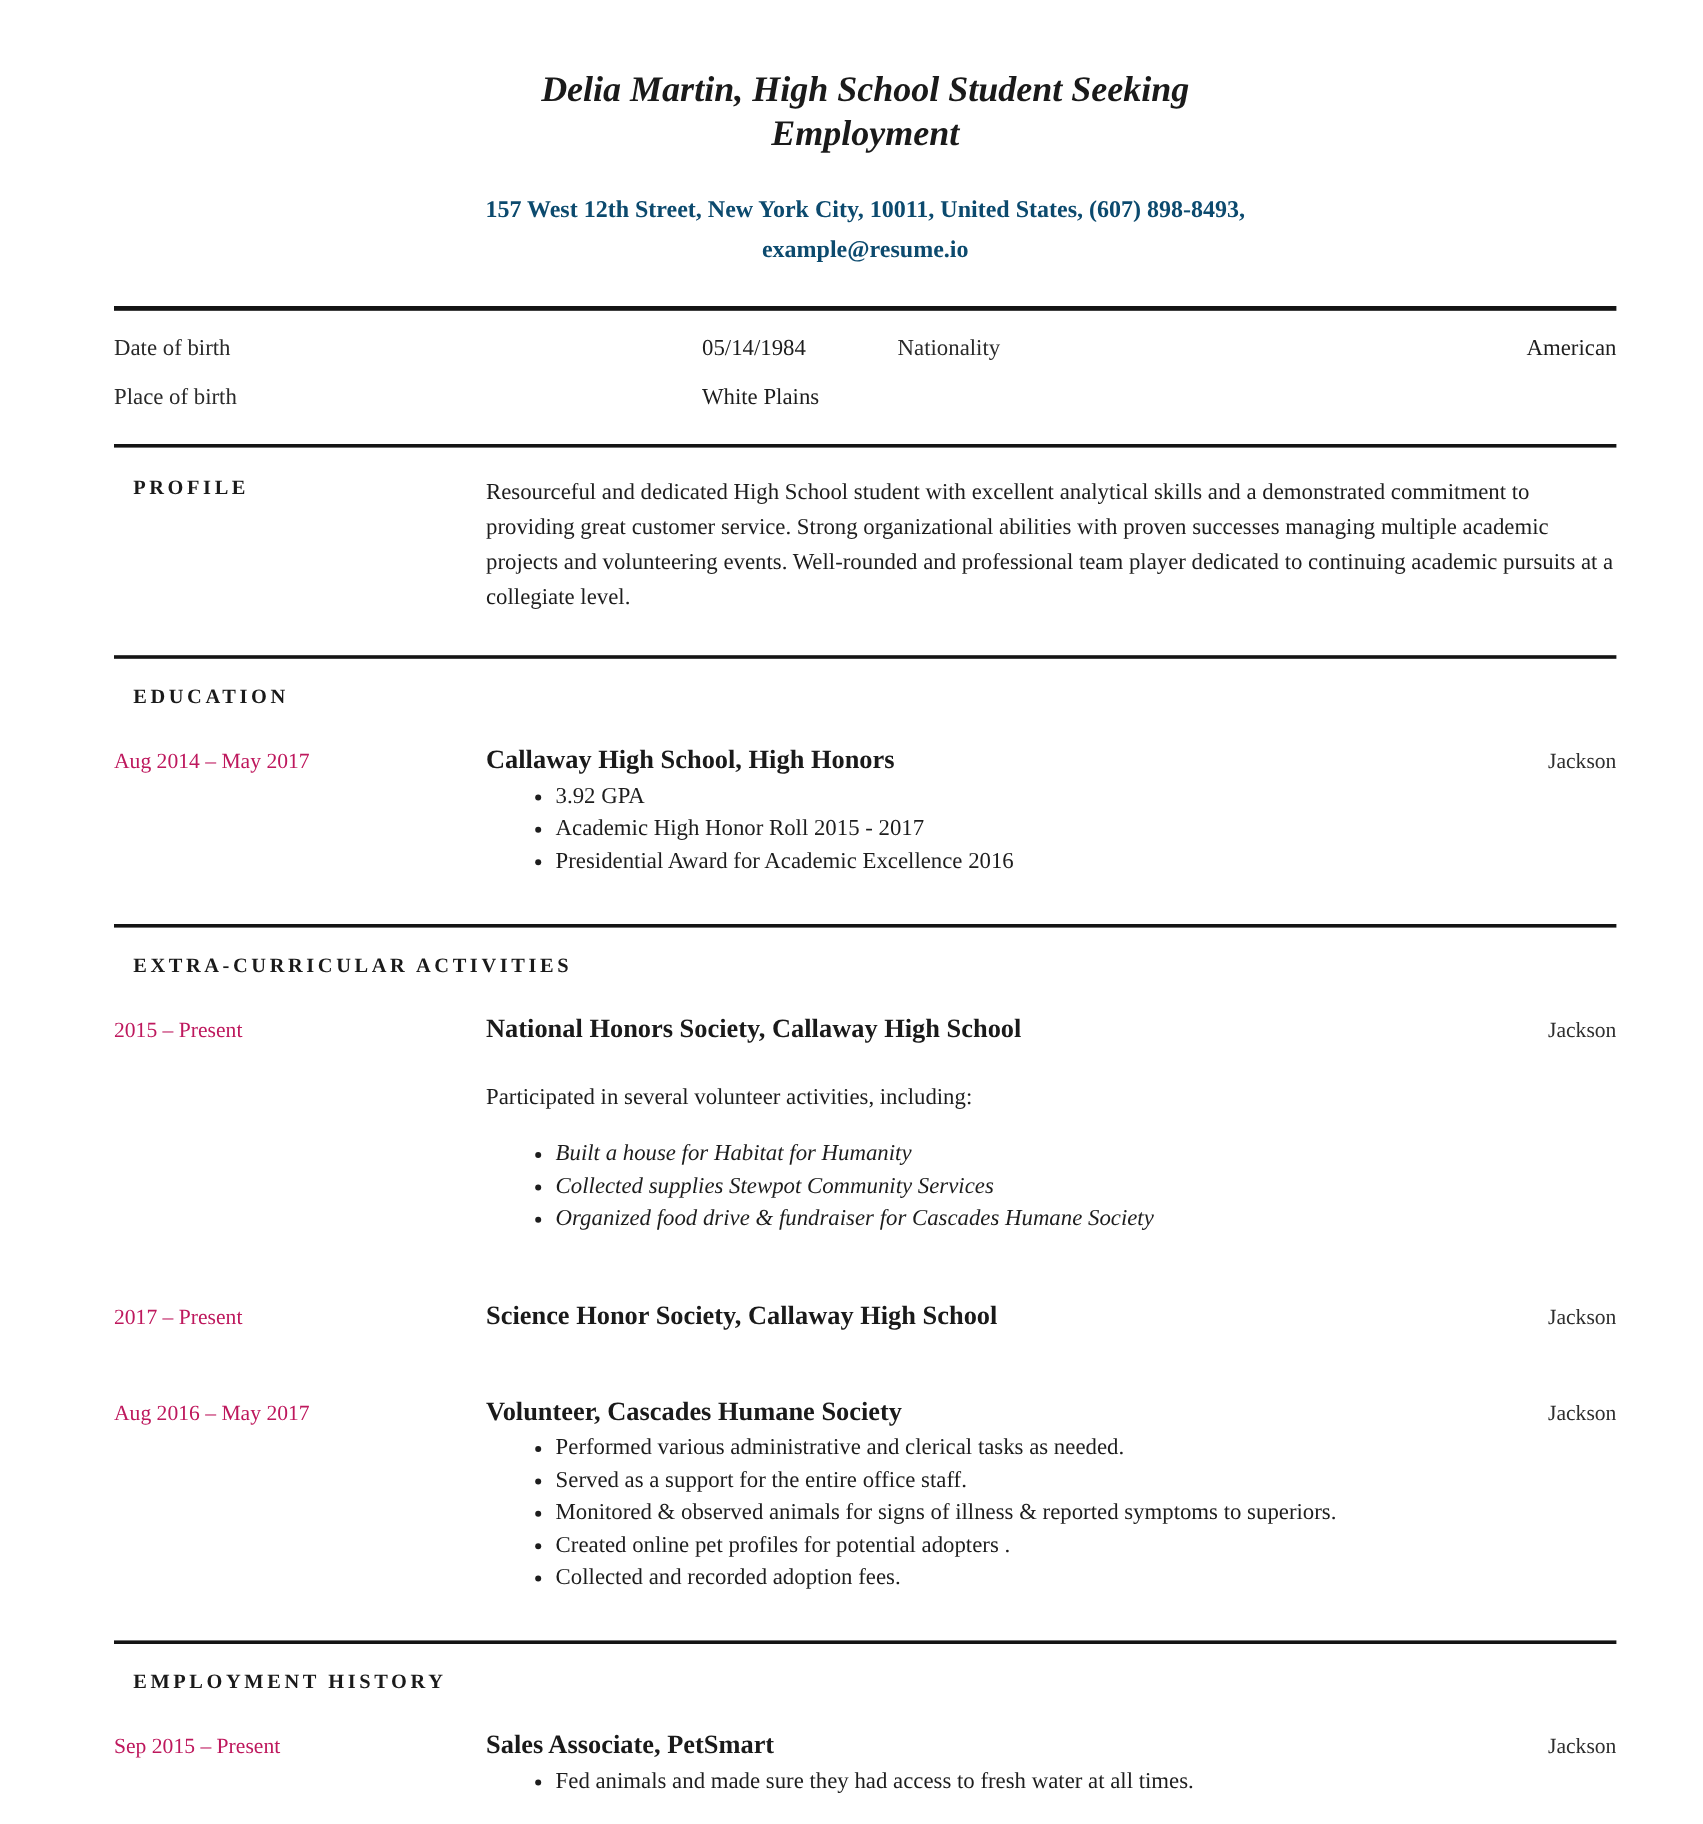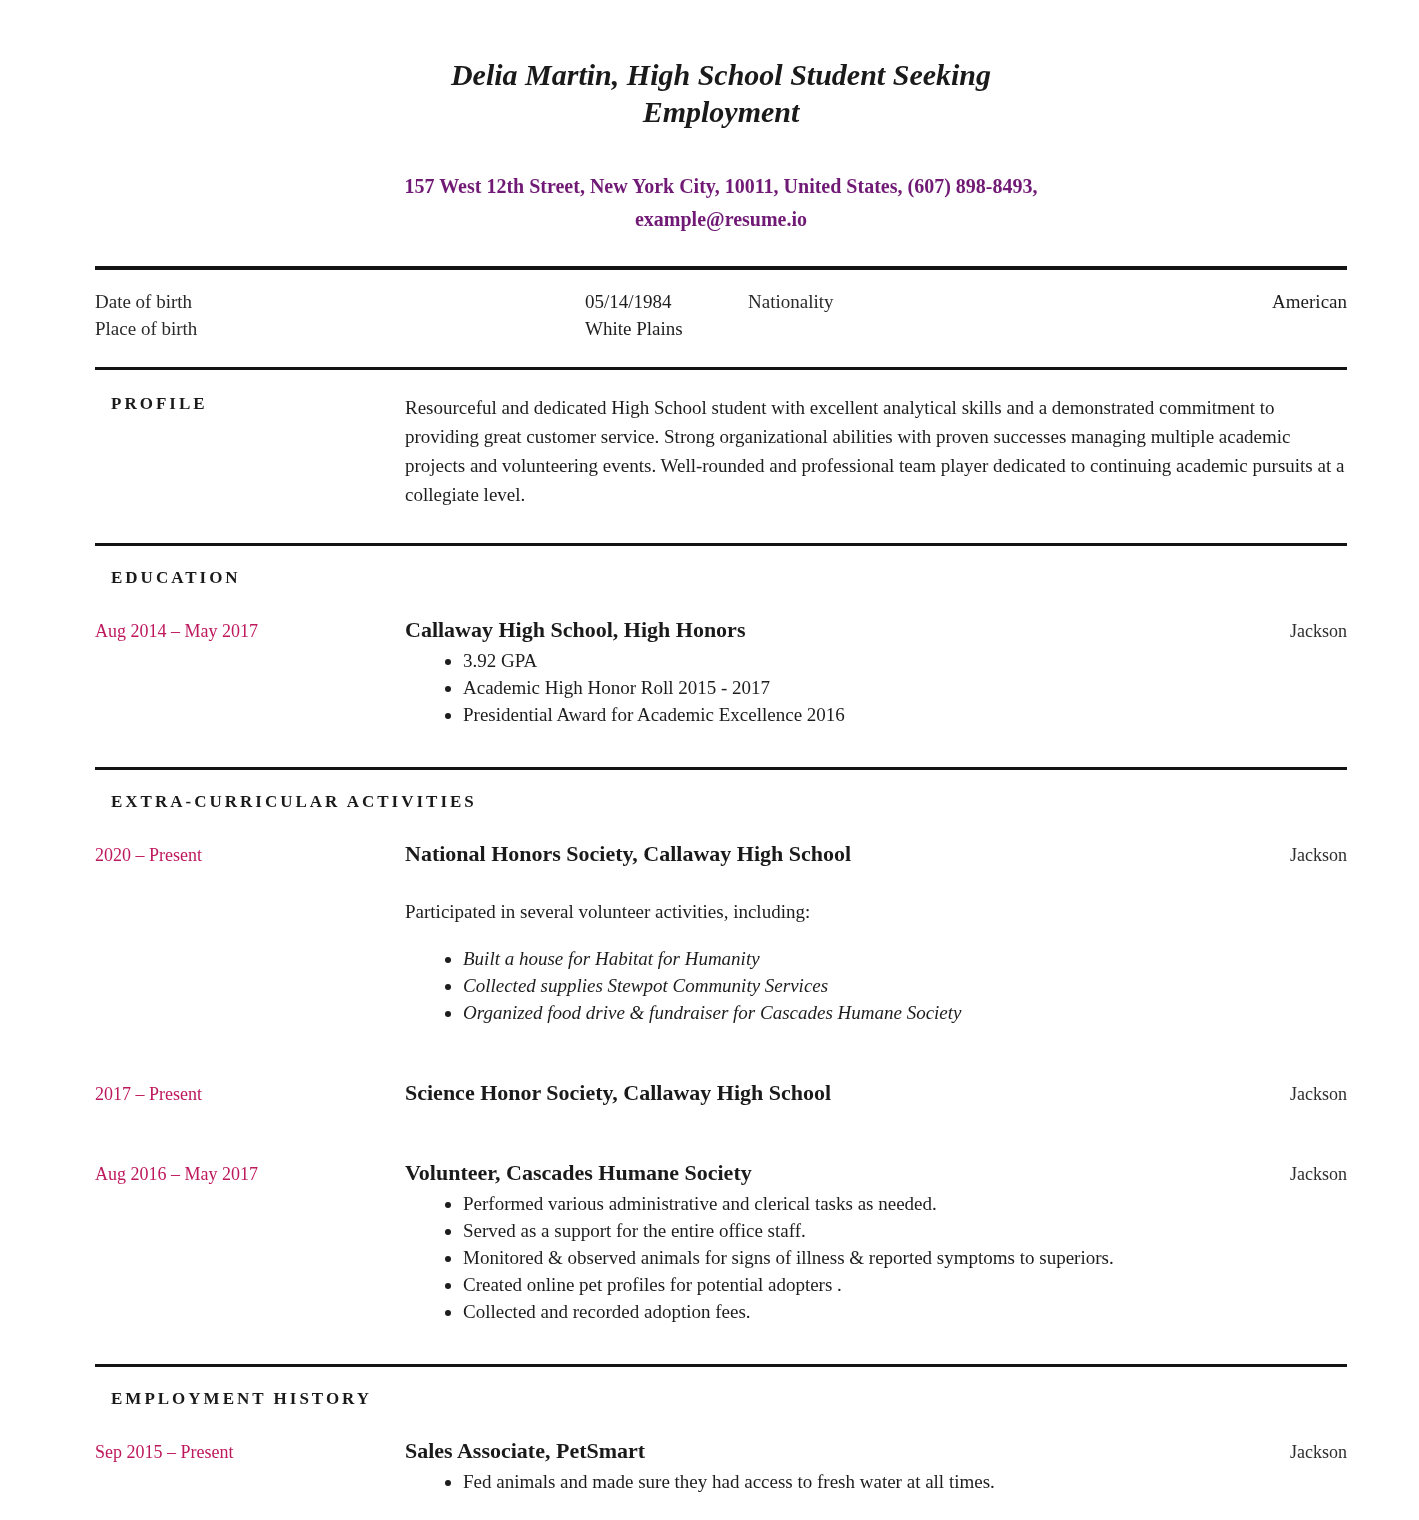--- a/index.html
+++ b/index.html
@@ -24,36 +24,36 @@
   .name-title {
     font-size: 30px;
     font-weight: bold;
     line-height: 37px;
     max-width: 650px;
     margin: 0 auto;
     color: #1a1a1a;
     font-style: italic;
   }
   .contact {
-    margin-top: 40px;
+    margin-top: 29px;
     font-size: 20px;
     font-weight: bold;
     line-height: 33px;
-    color: #701a75;
+    color: #0c4a6e;
   }
 
   
   .section { border-top: 3px solid #141414; }
   .section.thick { border-top-width: 4px; }
 
   
   .pd-grid {
     display: grid;
     grid-template-columns: 490px 163px 1fr auto;
-    row-gap: 5px;
+    row-gap: 19px;
     padding: 21px 0 27px 0;
     font-size: 19px;
   }
   .pd-label { color: #2a2a2a; }
   .pd-value { color: #1d1d1d; }
   .pd-right { text-align: right; }
 
   
   .profile-grid {
     display: grid;
@@ -148,21 +148,21 @@
         <div class="entry-location">Jackson</div>
       </div>
     </div>
   </section>
 
   <section class="section">
     <div class="section-block">
       <h2 class="section-heading">EXTRA-CURRICULAR ACTIVITIES</h2>
 
       <div class="entry">
-        <div class="entry-dates">2020 – Present</div>
+        <div class="entry-dates">2015 – Present</div>
         <div class="entry-main">
           <h3 class="entry-title">National Honors Society, Callaway High School</h3>
           <p class="entry-intro">Participated in several volunteer activities, including:</p>
           <ul class="bullets tight">
             <li>Built a house for Habitat for Humanity</li>
             <li>Collected supplies Stewpot Community Services</li>
             <li>Organized food drive &amp; fundraiser for Cascades Humane Society</li>
           </ul>
         </div>
         <div class="entry-location">Jackson</div>

